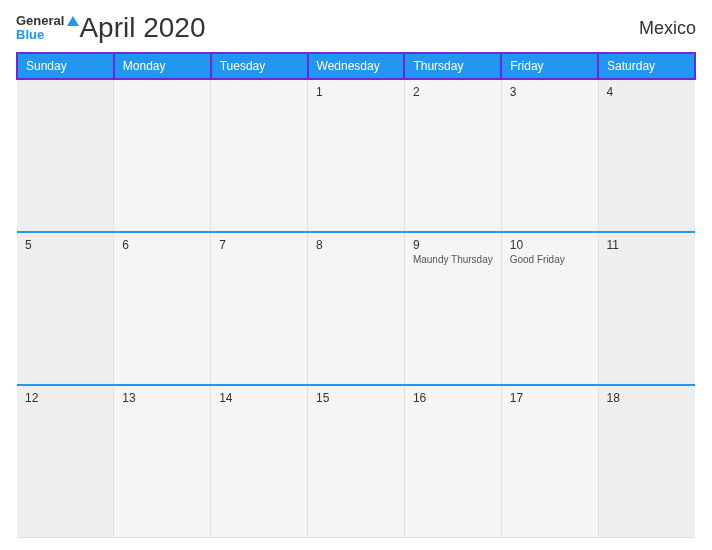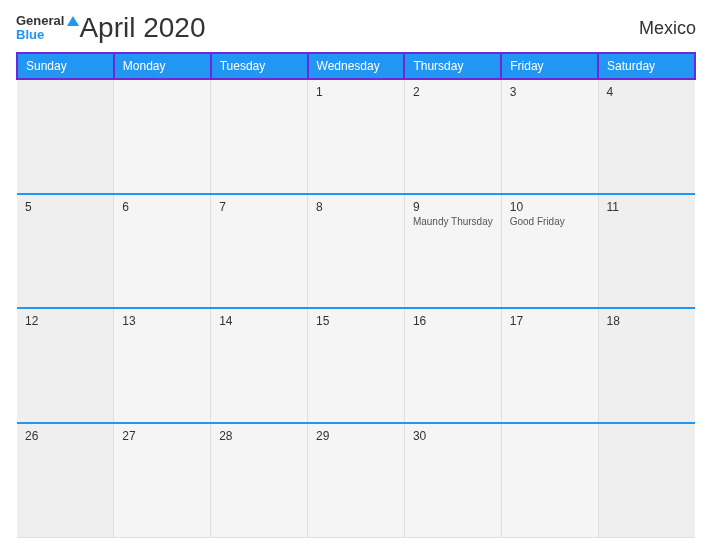--- a/index.html
+++ b/index.html
@@ -196,34 +196,15 @@
           <td>
             <span class="day-number">16</span>
           </td>
           <td>
             <span class="day-number">17</span>
           </td>
           <td class="weekend">
             <span class="day-number">18</span>
           </td>
         </tr>
-        <tr>
-          <td class="weekend">
-            <span class="day-number">26</span>
-          </td>
-          <td>
-            <span class="day-number">27</span>
-          </td>
-          <td>
-            <span class="day-number">28</span>
-          </td>
-          <td>
-            <span class="day-number">29</span>
-          </td>
-          <td>
-            <span class="day-number">30</span>
-          </td>
-          <td></td>
-          <td class="weekend"></td>
-        </tr>
       </tbody>
   </table>
 </div>
 
 </body></html>

